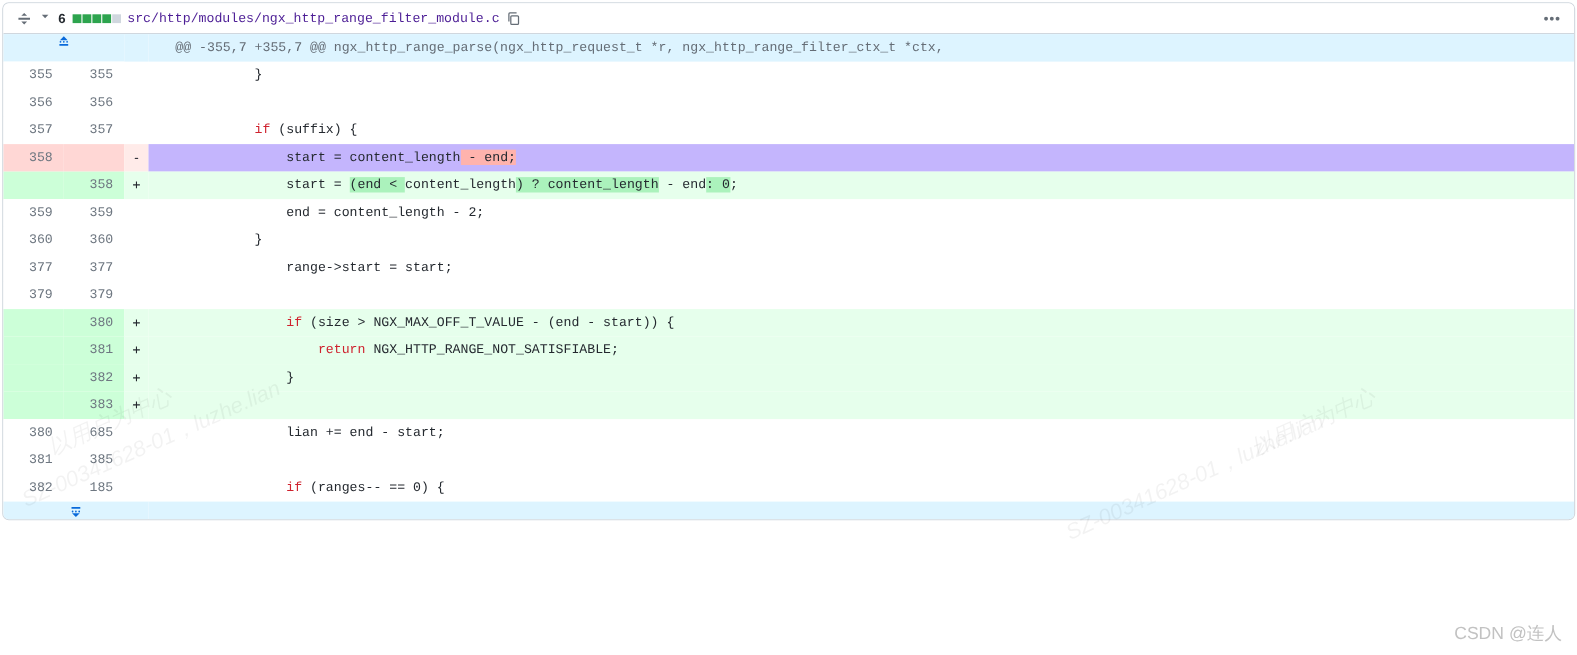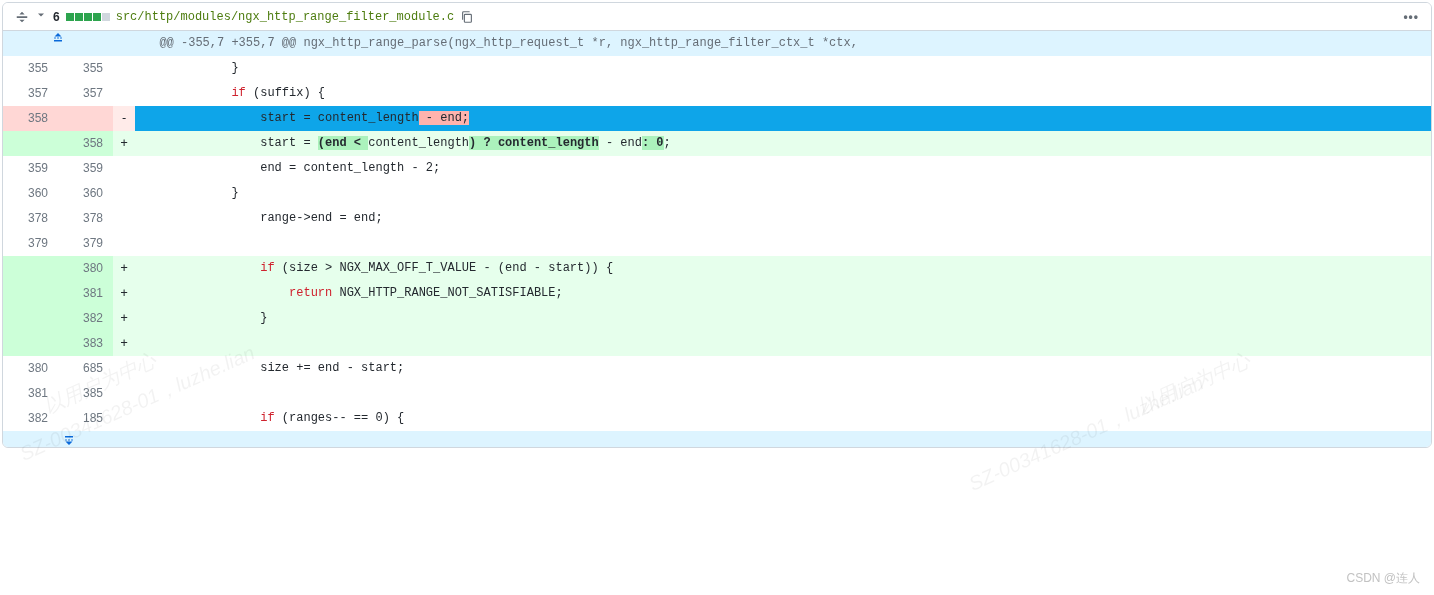--- a/index.html
+++ b/index.html
@@ -4,45 +4,45 @@
 <style>
   * { margin:0; padding:0; box-sizing:border-box; }
   body { font-family:-apple-system,BlinkMacSystemFont,"Segoe UI",Helvetica,Arial,sans-serif; background:#fff; color:#24292f; font-size:12px; }
   .file { border:1px solid #d0d7de; border-radius:6px; margin:2px; overflow:hidden; }
   .file-header { display:flex; align-items:center; padding:6px 12px; background:#fff; border-bottom:1px solid #d0d7de; }
   .file-header .left { display:flex; align-items:center; gap:6px; flex:1; }
   .file-header .count { font-weight:600; color:#24292f; }
   .diffstat { display:inline-flex; gap:1px; }
   .diffstat span { width:8px; height:8px; background:#2da44e; display:inline-block; }
   .diffstat .neutral { background:#d0d7de; }
-  .file-path { font-family:ui-monospace,SFMono-Regular,Consolas,"Liberation Mono",monospace; color:#4d7c0f; }
+  .file-path { font-family:ui-monospace,SFMono-Regular,Consolas,"Liberation Mono",monospace; color:#4c1d95; }
   .kebab { color:#656d76; font-weight:700; letter-spacing:1px; cursor:pointer; }
   .icon { width:14px; height:14px; color:#656d76; cursor:pointer; }
   .caret { color:#656d76; cursor:pointer; }
   table { border-collapse:collapse; width:100%; table-layout:fixed; }
   td { padding:0; vertical-align:top; }
-  .num { width:55px; text-align:right; padding:0 10px; color:#6e7781; font-family:Liberation Sans, sans-serif; line-height:25px; user-select:none; border-right:0; }
+  .num { width:55px; text-align:right; padding:0 10px; color:#6e7781; font-family:Liberation Mono, monospace; line-height:25px; user-select:none; border-right:0; }
   .marker { width:22px; text-align:center; font-family:ui-monospace,monospace; line-height:25px; color:#24292f; }
   .code { font-family:ui-monospace,SFMono-Regular,Consolas,"Liberation Mono",monospace; line-height:25px; white-space:pre; padding-left:10px; }
   tr.hunk td { background:#ddf4ff; }
   tr.hunk .code { color:#656d76; }
   tr.expand td.gut { background:#ddf4ff; text-align:center; color:#0969da; cursor:pointer; }
   tr.expand td.gut svg { vertical-align:middle; }
-  tr.del td { background:#0ea5e9; }
+  tr.del td { background:#c4b5fd; }
   tr.del .num { background:#ffd7d5; }
   tr.del .marker { background:#ffebe9; }
   tr.add td { background:#e6ffec; }
   tr.add .num { background:#ccffd8; }
   tr.add .marker { background:#e6ffec; }
   tr.ctx .num { background:#fff; }
   .hl-del { background:#ffb3ad; }
-  .hl-add { background:#abf2bc;font-weight:bold; }
+  .hl-add { background:#abf2bc; }
   .kw { color:#cf222e; }
   .wm { position:fixed; font-size:20px; color:rgba(0,0,0,0.05); transform:rotate(-24deg); pointer-events:none; font-style:italic; font-family:sans-serif; }
-  .attrib { position:fixed; right:14px; bottom:8px; color:#c2c2c2; font-size:12px; }
+  .attrib { position:fixed; right:14px; bottom:8px; color:#c2c2c2; font-size:16px; }
 </style>
 </head>
 <body>
 
 <div class="file">
   <div class="file-header">
     <div class="left">
       <svg class="icon" viewBox="0 0 16 16" fill="currentColor">
           <path d="M8 2l3 3H5l3-3zm0 12l-3-3h6l-3 3zM2 7h12v2H2z"></path>
         </svg>
@@ -86,20 +86,26 @@
           <td class="marker"></td>
           <td class="code">  @@ -355,7 +355,7 @@ ngx_http_range_parse(ngx_http_request_t *r, ngx_http_range_filter_ctx_t *ctx,</td>
         </tr>
         <tr class="ctx">
           <td class="num">355</td>
           <td class="num">355</td>
           <td class="marker"></td>
           <td class="code">            }</td>
         </tr>
         <tr class="ctx">
+          <td class="num">356</td>
+          <td class="num">356</td>
+          <td class="marker"></td>
+          <td class="code"></td>
+        </tr>
+        <tr class="ctx">
           <td class="num">357</td>
           <td class="num">357</td>
           <td class="marker"></td>
           <td class="code">            <span class="kw">if</span> (suffix) {</td>
         </tr>
         <tr class="del">
           <td class="num">358</td>
           <td class="num"></td>
           <td class="marker">-</td>
           <td class="code">                start = content_length<span class="hl-del"> - end;</span></td>
@@ -116,24 +122,24 @@
           <td class="marker"></td>
           <td class="code">                end = content_length - 2;</td>
         </tr>
         <tr class="ctx">
           <td class="num">360</td>
           <td class="num">360</td>
           <td class="marker"></td>
           <td class="code">            }</td>
         </tr>
         <tr class="ctx">
-          <td class="num">378</td>
-          <td class="num">378</td>
-          <td class="marker"></td>
-          <td class="code">                range-&gt;end = end;</td>
+          <td class="num">377</td>
+          <td class="num">377</td>
+          <td class="marker"></td>
+          <td class="code">                range-&gt;start = start;</td>
         </tr>
         <tr class="ctx">
           <td class="num">379</td>
           <td class="num">379</td>
           <td class="marker"></td>
           <td class="code"></td>
         </tr>
         <tr class="add">
           <td class="num"></td>
           <td class="num">380</td>
@@ -155,21 +161,21 @@
         <tr class="add">
           <td class="num"></td>
           <td class="num">383</td>
           <td class="marker">+</td>
           <td class="code"></td>
         </tr>
         <tr class="ctx">
           <td class="num">380</td>
           <td class="num">685</td>
           <td class="marker"></td>
-          <td class="code">                size += end - start;</td>
+          <td class="code">                lian += end - start;</td>
         </tr>
         <tr class="ctx">
           <td class="num">381</td>
           <td class="num">385</td>
           <td class="marker"></td>
           <td class="code"></td>
         </tr>
         <tr class="ctx">
           <td class="num">382</td>
           <td class="num">185</td>

